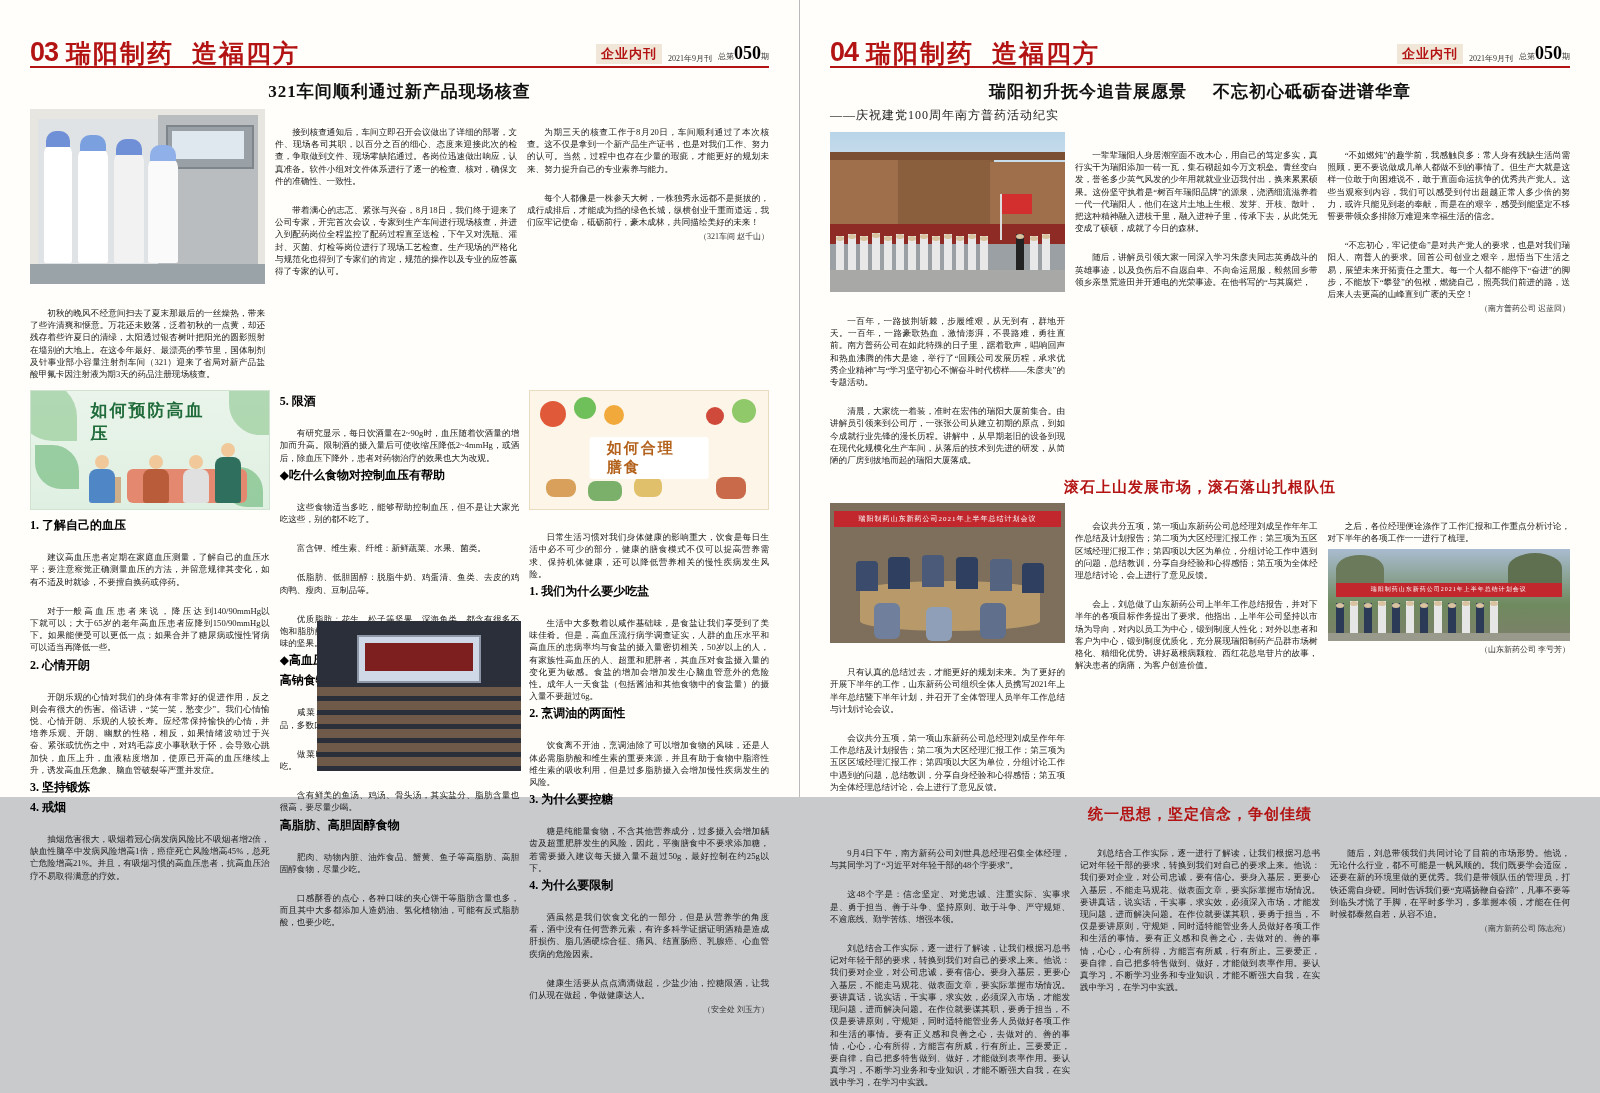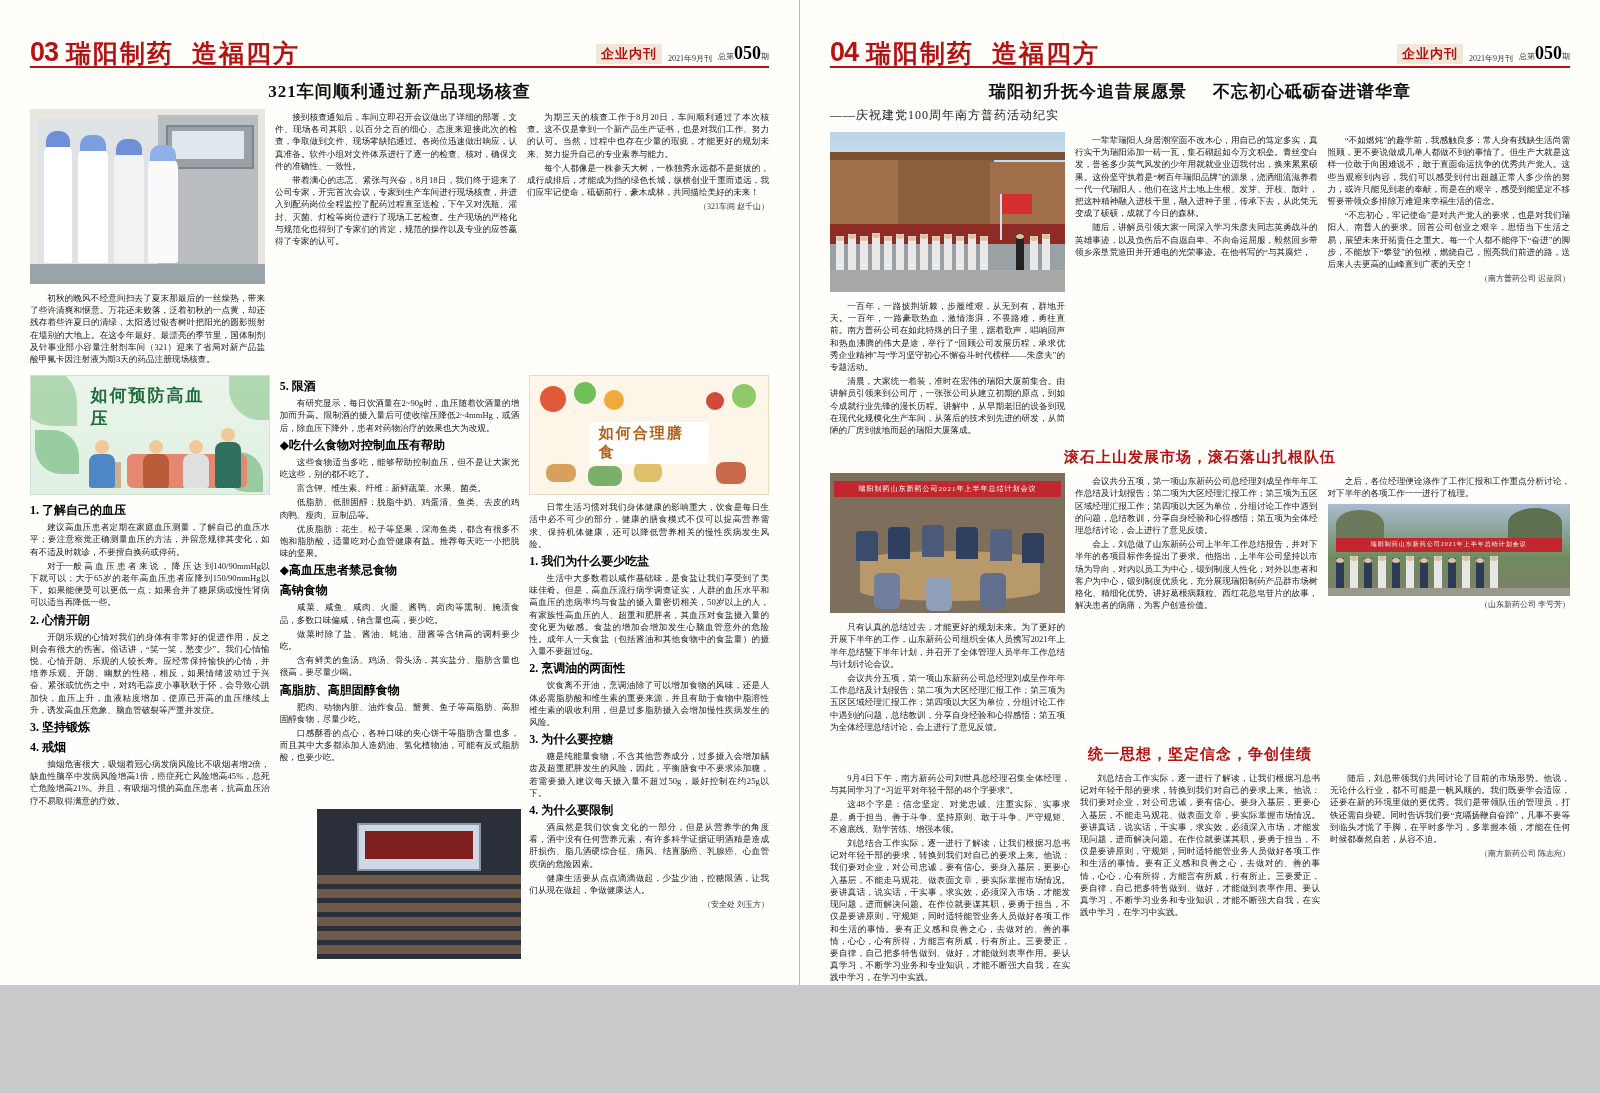--- a/index.html
+++ b/index.html
@@ -3,21 +3,21 @@
 <meta charset="utf-8">
 <style>
   html,body{margin:0;padding:0;}
   body{
     width:1600px;height:1093px;
     background:#c9cacc;
     font-family:"Liberation Serif","DejaVu Serif",serif;
     overflow:hidden;
   }
   .spread{display:flex;width:1600px;height:1093px;}
-  .page{position:relative;background:#fffefa;width:800px;height:985px;box-sizing:border-box;padding:24px 30px 18px 30px;}
+  .page{position:relative;background:#fffefa;width:800px;height:797px;box-sizing:border-box;padding:24px 30px 18px 30px;}
   .page.left{border-right:1px solid #b9bab9;}
 
   
   .masthead{position:relative;height:42px;border-bottom:2px solid #b31313;display:flex;align-items:flex-end;}
   .mast-num{font-family:"Liberation Sans",sans-serif;font-size:27px;font-weight:bold;color:#b31313;line-height:1;margin-right:8px;letter-spacing:-1px;}
   .mast-title{font-size:25px;font-weight:bold;color:#b31313;letter-spacing:2px;line-height:1;font-family:"DejaVu Serif",serif;}
   .mast-title .gap{display:inline-block;width:18px;}
   .mast-right{margin-left:auto;display:flex;align-items:flex-end;gap:6px;padding-bottom:2px;}
   .mast-brand{font-size:13px;font-weight:bold;color:#b31313;background:#f0e7d8;padding:1px 5px;letter-spacing:1px;}
   .mast-date{font-size:8px;color:#333;}
@@ -26,41 +26,41 @@
 
   
   .headline{text-align:center;font-size:17px;font-weight:bold;color:#111;margin:12px 0 6px;letter-spacing:1px;}
   .headline-sub{font-size:12px;color:#222;margin:-2px 0 8px;letter-spacing:1px;}
   .headline.two span{display:inline-block;}
   .headline .sp{display:inline-block;width:26px;}
 
   
   .cols{display:flex;gap:10px;}
   .col{flex:1;}
-  p.t{font-size:8.6px;line-height:1.42;color:#1a1a1a;text-align:justify;margin:2px 0 2px;text-indent:2em;}
+  p.t{font-size:8.6px;line-height:1.42;color:#1a1a1a;text-align:justify;margin:17px 0 2px;text-indent:2em;}
   p.sig{font-size:8px;text-align:right;color:#333;margin:3px 0 0;}
   .photo{background:#ddd;position:relative;overflow:hidden;}
 
   
   .sec-title{text-align:center;font-size:15px;font-weight:bold;color:#b31313;margin:10px 0 6px;letter-spacing:1px;}
 
   
   .feature{margin-top:8px;border:0;}
   .leafbox{position:relative;height:118px;background:linear-gradient(180deg,#eaf4ea 0%,#dff0e2 100%);overflow:hidden;border:1px solid #cfe3d0;}
   .leafbox .ttl{position:absolute;top:8px;left:50%;transform:translateX(-50%);font-size:17px;font-weight:bold;color:#1f6b3a;letter-spacing:2px;}
   .leaf{position:absolute;border-radius:0 60% 0 60%;background:#9ccf9f;opacity:.75;}
   .people{position:absolute;bottom:6px;left:0;right:0;height:70px;}
   .fig{position:absolute;bottom:0;}
   .fig .head{width:14px;height:14px;border-radius:50%;margin:0 auto;}
   .fig .body{width:26px;height:34px;border-radius:8px 8px 3px 3px;}
   .sofa{position:absolute;bottom:0;left:96px;width:120px;height:34px;background:#e4896f;border-radius:6px;}
   .table{position:absolute;bottom:0;left:60px;width:30px;height:26px;background:#cfae8a;}
 
   .foodbox{position:relative;height:118px;background:#fdf6e8;border:1px solid #eadcc0;overflow:hidden;}
-  .foodbox .ttl{position:absolute;top:46px;left:50%;transform:translateX(-50%);font-size:15px;font-weight:bold;color:#b3621c;letter-spacing:2px;background:#fff;padding:2px 9px;border-radius:3px;}
+  .foodbox .ttl{position:absolute;top:46px;left:50%;transform:translateX(-50%);font-size:15px;font-weight:bold;color:#b3621c;letter-spacing:2px;background:#fff;padding:2px 17px;border-radius:3px;}
   .dot{position:absolute;border-radius:50%;}
   .list-h{font-size:12px;font-weight:bold;margin:3px 0 1px;}
 
   .auditorium{margin-top:6px;height:150px;background:#2b2f3a;position:relative;overflow:hidden;}
   .seatrow{position:absolute;left:0;right:0;height:9px;background:#6f5a4a;}
   .screen{position:absolute;top:14px;left:50%;transform:translateX(-50%);width:120px;height:44px;background:#cfd8e6;border:2px solid #8c96a6;}
   .screen .inner{margin:6px;height:28px;background:#7e1f1f;}
 
   
   .ph-red{background:#8d2b24;}

